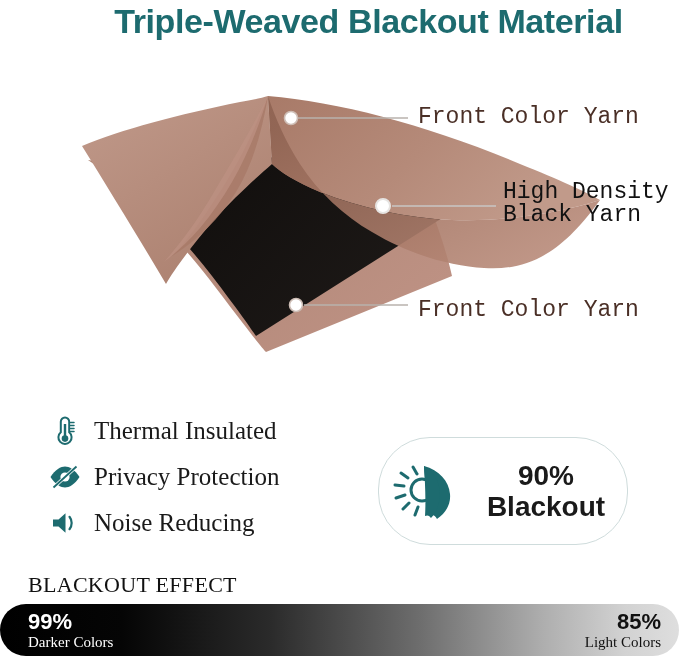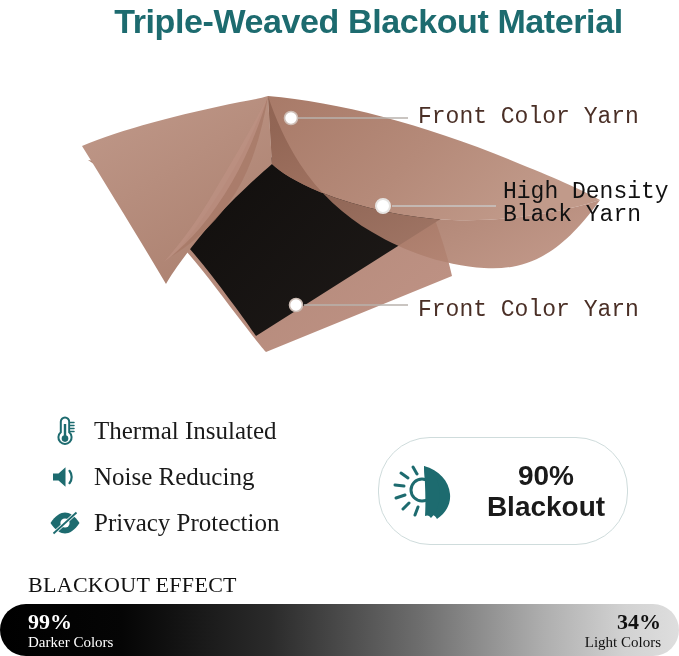--- a/index.html
+++ b/index.html
@@ -162,21 +162,21 @@
     text-align: left;
   }
   .grad-right {
     position: absolute;
     right: 18px;
     top: 6px;
     color: #111111;
     text-align: right;
   }
   .pct {
-    font-family: Liberation Serif, serif;
+    font-family: Liberation Sans, sans-serif;
     font-weight: bold;
     font-size: 22px;
     line-height: 24px;
     display: block;
   }
   .plabel {
     font-family: "Liberation Serif", serif;
     font-weight: normal;
     font-size: 15px;
     line-height: 17px;
@@ -286,39 +286,39 @@
           <line x1="18.6" y1="13.4" x2="22" y2="13.4"></line>
           <line x1="18.6" y1="16.4" x2="22" y2="16.4"></line>
         </g>
       </svg>
     </span>
     <span class="ftext">Thermal Insulated</span>
   </div>
 
   <div class="feature">
     <span class="ficon">
-      <svg width="30" height="26" viewBox="0 0 30 26" xmlns="http://www.w3.org/2000/svg">
-        <path d="M3 9.5 H8.5 L15.5 3.2 V22.8 L8.5 16.5 H3 Z" fill="#1d6b6f"></path>
-        <path d="M19.5 6.8 a10 10 0 0 1 0 12.4" fill="none" stroke="#1d6b6f" stroke-width="2.2" stroke-linecap="round"></path>
-      </svg>
-    </span>
-    <span class="ftext">Noise Reducing</span>
-  </div>
-
-  <div class="feature">
-    <span class="ficon">
       <svg width="34" height="26" viewBox="0 0 34 26" xmlns="http://www.w3.org/2000/svg">
         <path d="M2.5 13 C7 5.5 13 2.5 17 2.5 C21 2.5 27 5.5 31.5 13
                  C27 20.5 21 23.5 17 23.5 C13 23.5 7 20.5 2.5 13 Z" fill="#1d6b6f"></path>
         <circle cx="17" cy="13" r="4.6" fill="#ffffff"></circle>
         <line x1="5.5" y1="23.5" x2="28.5" y2="2.5" stroke="#ffffff" stroke-width="3.4"></line>
         <line x1="5.5" y1="23.5" x2="28.5" y2="2.5" stroke="#1d6b6f" stroke-width="1.8"></line>
       </svg>
     </span>
     <span class="ftext">Privacy Protection</span>
+  </div>
+
+  <div class="feature">
+    <span class="ficon">
+      <svg width="30" height="26" viewBox="0 0 30 26" xmlns="http://www.w3.org/2000/svg">
+        <path d="M3 9.5 H8.5 L15.5 3.2 V22.8 L8.5 16.5 H3 Z" fill="#1d6b6f"></path>
+        <path d="M19.5 6.8 a10 10 0 0 1 0 12.4" fill="none" stroke="#1d6b6f" stroke-width="2.2" stroke-linecap="round"></path>
+      </svg>
+    </span>
+    <span class="ftext">Noise Reducing</span>
   </div>
 
 </div>
 
 <div class="badge">
   <span class="bicon">
     <svg width="74" height="68" viewBox="0 0 74 68" xmlns="http://www.w3.org/2000/svg">
 
       <g stroke="#1d6b6f" stroke-width="3" stroke-linecap="round">
         <line x1="22" y1="10" x2="26" y2="17"></line>
@@ -344,16 +344,16 @@
 </div>
 
 <div class="effect-heading">BLACKOUT EFFECT</div>
 
 <div class="gradbar">
   <div class="grad-left">
     <span class="pct">99%</span>
     <span class="plabel">Darker Colors</span>
   </div>
   <div class="grad-right">
-    <span class="pct">34%</span>
+    <span class="pct">85%</span>
     <span class="plabel">Light Colors</span>
   </div>
 </div>
 
 </body></html>

